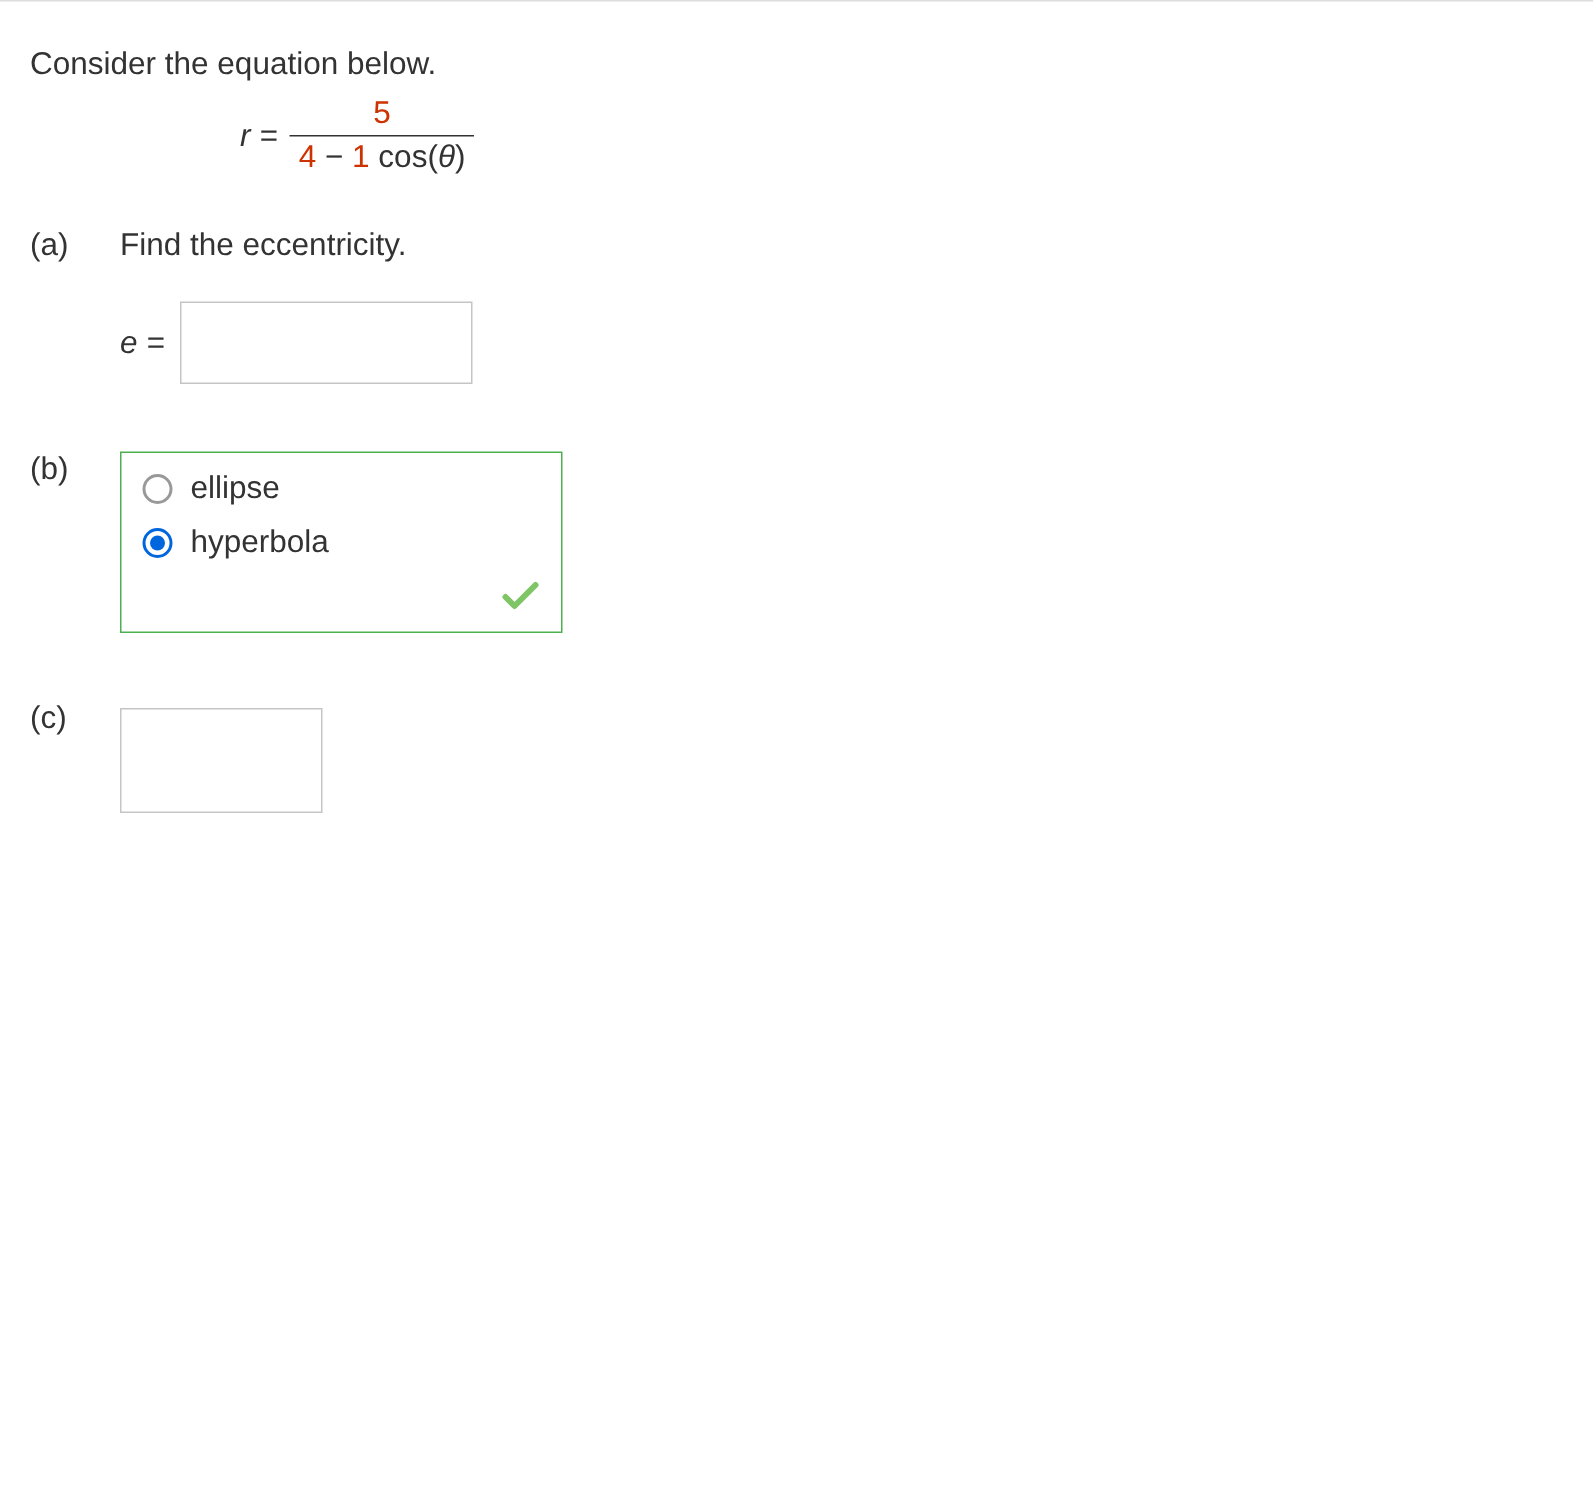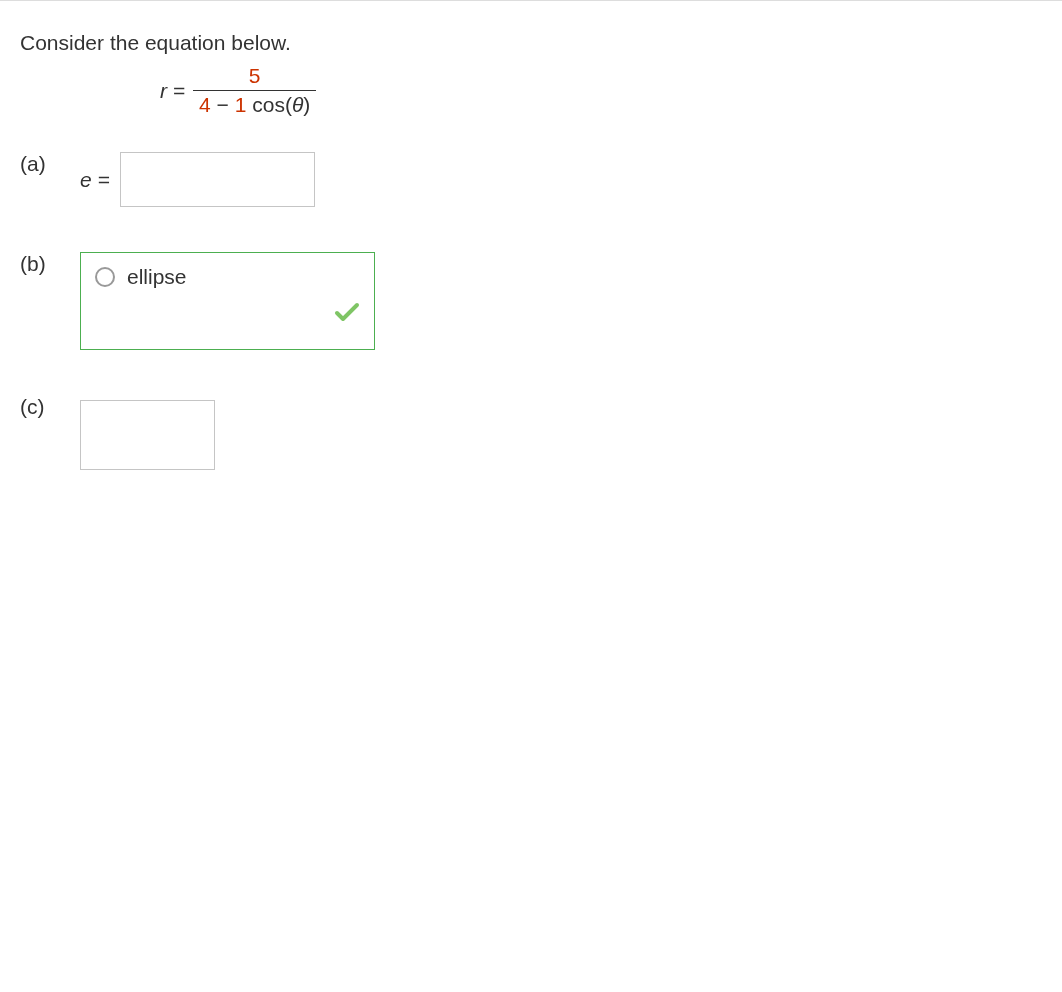--- a/index.html
+++ b/index.html
@@ -87,21 +87,21 @@
       height: 70px;
       border: 1px solid #c5c5c5;
       font-size: 20px;
       padding: 6px;
       background: #fff;
       margin-top: 5px;
     }
     .radio-group {
       border: 1px solid #4caf50;
       width: 295px;
-      padding: 12px 14px 21px 14px;
+      padding: 12px 14px 7px 14px;
       position: relative;
     }
     .radio-row {
       display: flex;
       align-items: center;
       margin-bottom: 12px;
     }
     .radio-row:last-of-type {
       margin-bottom: 6px;
     }
@@ -149,34 +149,41 @@
     <span class="numerator">5</span>
     <span class="denominator">
       <span class="denom-num">4</span><span class="denom-text"> − </span><span class="denom-num">1</span><span class="denom-text"> cos(</span><span class="denom-text theta">θ</span><span class="denom-text">)</span>
     </span>
   </span>
 </div>
 
 <div class="part">
   <div class="part-label">(a)</div>
   <div class="part-content">
+    <div class="prompt">Find the eccentricity.</div>
     <div class="answer-line">
       <span class="answer-label">e =</span>
       <input class="answer-input" type="text" style="">
     </div>
   </div>
 </div>
 
 <div class="part">
   <div class="part-label">(b)</div>
   <div class="part-content">
     <div class="radio-group">
       <div class="radio-row">
         <span class="radio-circle"></span>
         <span class="radio-label">ellipse</span>
+      </div>
+      <div class="radio-row">
+        <span class="radio-circle selected">
+          <span class="radio-dot"></span>
+        </span>
+        <span class="radio-label">hyperbola</span>
       </div>
       <div class="check-mark">
         <svg class="check-svg" viewBox="0 0 26 22">
           <path d="M3 12 L9 18 L23 4" stroke="#7fc565" stroke-width="4" fill="none" stroke-linecap="round" stroke-linejoin="round"></path>
         </svg>
       </div>
     </div>
   </div>
 </div>
 

